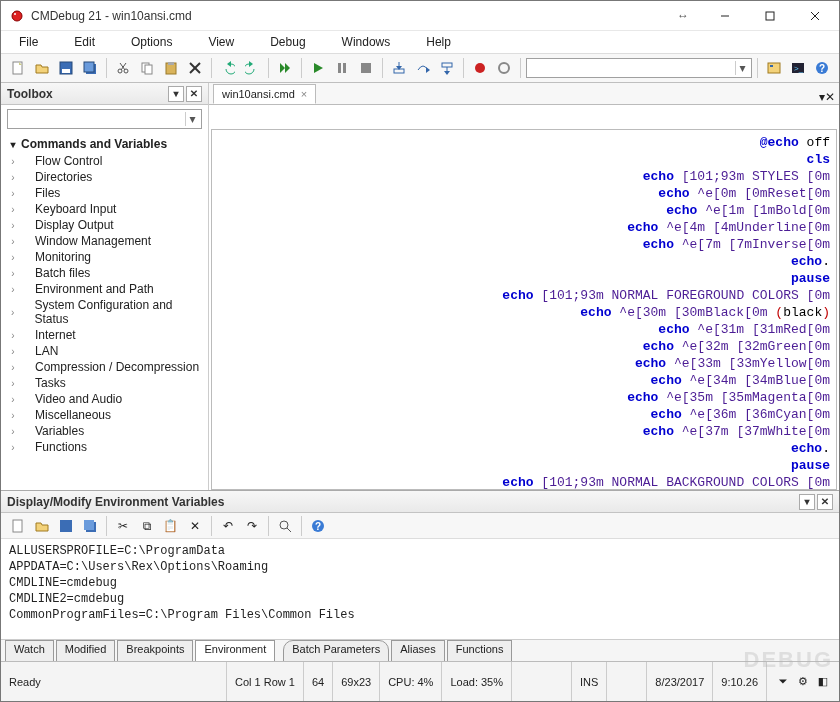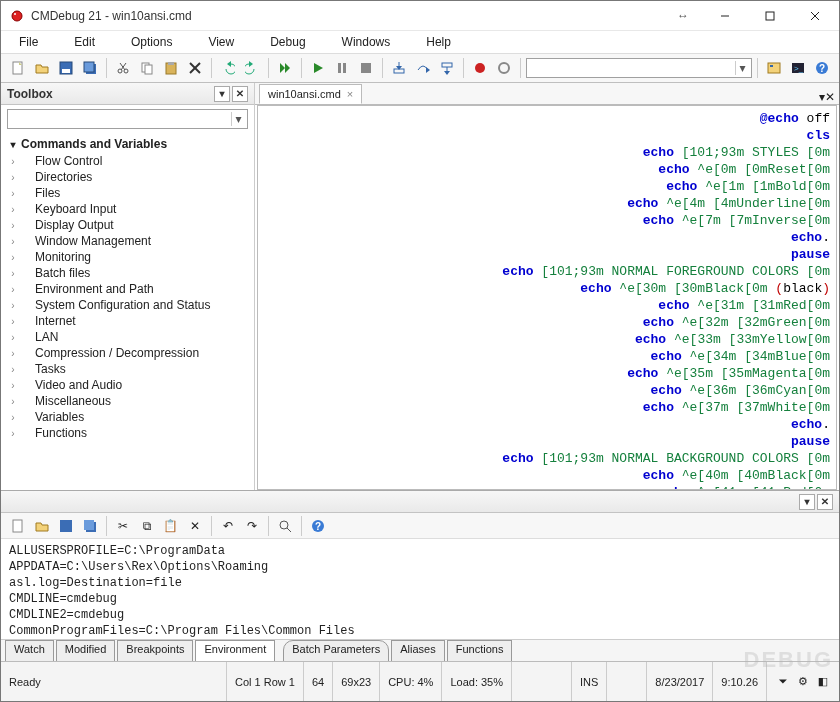--- a/index.html
+++ b/index.html
@@ -12,39 +12,39 @@
   .grab { position:absolute; right:150px; top:6px; color:#555;}
   .menubar { height:22px; display:flex; align-items:center; padding:0 8px; gap:16px; background:#fff; }
   .menubar .mitem { padding:2px 10px; border-radius:2px; }
   .toolbar { height:30px; display:flex; align-items:center; padding:2px 6px; gap:2px; border-top:1px solid #ddd; border-bottom:1px solid #bfbfbf; background:#f7f7f7; }
   .tico { width:22px; height:22px; display:flex; align-items:center; justify-content:center; border:1px solid transparent; border-radius:2px; }
   .tsep { width:1px; height:20px; background:#ccc; margin:0 3px; }
   .combo { height:20px; border:1px solid #a0a0a0; background:#fff; display:flex; align-items:center; padding:0 2px; }
   .combo .val { flex:1; padding:0 4px; min-width:0; }
   .combo .caret { width:14px; text-align:center; color:#555; border-left:1px solid #ccc; }
   .body { flex:1; display:flex; min-height:0; }
-  .leftpanel { width:254px; display:flex; flex-direction:column; border-right:1px solid #ccc; }
+  .leftpanel { width:208px; display:flex; flex-direction:column; border-right:1px solid #ccc; }
   .panel-head { height:22px; display:flex; align-items:center; padding:0 6px; background:linear-gradient(#f7f7f7,#e9e9e9); border-bottom:1px solid #c3c3c3; font-weight:bold; color:#333;}
   .panel-head .spacer{flex:1;}
   .panel-head .pbtn{width:16px;height:16px;display:flex;align-items:center;justify-content:center;border:1px solid #aaa;margin-left:2px;font-size:10px;background:#fff;}
   .toolboxsearch { padding:4px 6px; }
   .categories { flex:1; overflow-y:auto; padding:2px 0; }
   .catheader { display:flex; align-items:center; padding:2px 6px; font-weight:bold; }
   .catheader .exp { width:12px; text-align:center; margin-right:2px; font-size:10px;}
   .catitem { display:flex; align-items:center; padding:1px 6px 1px 6px; }
   .catitem .exp { width:12px; text-align:center; margin-right:2px; color:#888; font-size:10px;}
   .catitem .lbl { padding-left:14px; }
-  .rightpanel { flex:1; display:flex; flex-direction:column; min-width:0; }
+  .rightpanel { flex:1; display:flex; flex-direction:column; min-width:0;gap:24px; }
   .tabs-row { height:22px; display:flex; align-items:flex-end; padding:0 4px; border-bottom:1px solid #bbb; background:#f7f7f7;}
   .edtab { height:20px; display:flex; align-items:center; gap:6px; padding:0 8px; border:1px solid #bbb; border-bottom-color:#fff; background:#fff; font-size:11px;}
   .edtab .x{color:#888;font-size:11px;}
   .tabs-row .spacer{flex:1;}
   .editor { flex:1; overflow:auto; border:1px solid #bbb; margin:0 2px; padding:4px 6px; font-family: Consolas, "Courier New", monospace; font-size:13px; line-height:17px; white-space:pre; background:#fff; position:relative;text-align:right;}
   .kw{color:#0000d0;font-weight:bold;}
-  .txt{color:#15803d;}
+  .txt{color:#4c1d95;}
   .paren{color:#c00000;}
   .normal{color:#000;}
   .bottom-panel { display:flex; flex-direction:column; border-top:1px solid #aaa; }
   .envtoolbar{height:26px;display:flex;align-items:center;gap:2px;padding:2px 6px;background:#f7f7f7;border-bottom:1px solid #ddd;}
   .envlist { height:100px; overflow:auto; padding:4px 8px; font-family: Consolas, "Courier New", monospace; font-size:12px; line-height:16px; white-space:pre;}
   .bottom-tabs { height:22px; display:flex; align-items:flex-start; padding:0 4px; border-top:1px solid #ccc; background:#f5f5f5;}
   .btab { height:33px; padding:2px 8px; border:1px solid #999; margin-right:2px; font-size:11px; background:#eee;}
   .btab.active{background:#fff;font-weight:normal;border-bottom-color:#fff;}
   .btab.sep{margin-left:6px;border-radius:10px;}
   .statusbar { height:40px; display:flex; align-items:center; border-top:1px solid #bbb; font-size:11px; background:#f4f4f4;}
@@ -348,20 +348,21 @@
         <span class="spacer"></span>
         <span class="pbtn" style="border:none;">▾</span>
         <span class="pbtn" style="border:none;">✕</span>
       </div>
       <div class="editor" id="editor"><div><span class="kw">@echo</span><span class="normal"> off</span></div><div><span class="kw">cls</span></div><div><span class="kw">echo</span><span class="txt"> [101;93m STYLES [0m</span></div><div><span class="kw">echo</span><span class="txt"> ^e[0m [0mReset[0m</span></div><div><span class="kw">echo</span><span class="txt"> ^e[1m [1mBold[0m</span></div><div><span class="kw">echo</span><span class="txt"> ^e[4m [4mUnderline[0m</span></div><div><span class="kw">echo</span><span class="txt"> ^e[7m [7mInverse[0m</span></div><div><span class="kw">echo</span><span class="normal">.</span></div><div><span class="kw">pause</span></div><div><span class="kw">echo</span><span class="txt"> [101;93m NORMAL FOREGROUND COLORS [0m</span></div><div><span class="kw">echo</span><span class="txt"> ^e[30m [30mBlack[0m </span><span class="paren">(</span><span class="normal">black</span><span class="paren">)</span></div><div><span class="kw">echo</span><span class="txt"> ^e[31m [31mRed[0m</span></div><div><span class="kw">echo</span><span class="txt"> ^e[32m [32mGreen[0m</span></div><div><span class="kw">echo</span><span class="txt"> ^e[33m [33mYellow[0m</span></div><div><span class="kw">echo</span><span class="txt"> ^e[34m [34mBlue[0m</span></div><div><span class="kw">echo</span><span class="txt"> ^e[35m [35mMagenta[0m</span></div><div><span class="kw">echo</span><span class="txt"> ^e[36m [36mCyan[0m</span></div><div><span class="kw">echo</span><span class="txt"> ^e[37m [37mWhite[0m</span></div><div><span class="kw">echo</span><span class="normal">.</span></div><div><span class="kw">pause</span></div><div><span class="kw">echo</span><span class="txt"> [101;93m NORMAL BACKGROUND COLORS [0m</span></div><div><span class="kw">echo</span><span class="txt"> ^e[40m [40mBlack[0m</span></div><div><span class="kw">echo</span><span class="txt"> ^e[41m [41mRed[0m</span></div></div>
     </div>
   </div>
 
   <div class="bottom-panel">
     <div class="panel-head">
+      <span>Display/Modify Environment Variables</span>
       <span class="spacer"></span>
       <span class="pbtn">▾</span>
       <span class="pbtn">✕</span>
     </div>
     <div class="envtoolbar">
       <div class="tico">
           <svg width="14" height="14">
             <rect x="2" y="1" width="9" height="12" fill="#fff" stroke="#888"></rect>
           </svg>
         </div>
@@ -397,21 +398,21 @@
           </svg>
         </div>
       <div class="tsep"></div>
       <div class="tico">
           <svg width="14" height="14">
             <circle cx="7" cy="7" r="6" fill="#3a7bd5"></circle>
             <text x="4" y="11" fill="#fff" font-size="10" font-weight="bold">?</text>
           </svg>
         </div>
     </div>
-    <div class="envlist" id="envlist"><div>ALLUSERSPROFILE=C:\ProgramData</div><div>APPDATA=C:\Users\Rex\Options\Roaming</div><div>asl.log=Destination=file</div><div>CMDLINE=cmdebug</div><div>CMDLINE2=cmdebug</div><div>CommonProgramFiles=C:\Program Files\Common Files</div></div>
+    <div class="envlist" id="envlist"><div>ALLUSERSPROFILE=C:\ProgramData</div><div>APPDATA=C:\Users\Rex\Options\Roaming</div><div>CMDLINE=cmdebug</div><div>CMDLINE2=cmdebug</div><div>CommonProgramFiles=C:\Program Files\Common Files</div></div>
     <div class="bottom-tabs" id="btabs">
         <div class="btab">Watch</div>
         <div class="btab">Modified</div>
         <div class="btab">Breakpoints</div>
         <div class="btab active">Environment</div>
         <div class="btab sep">Batch Parameters</div>
         <div class="btab">Aliases</div>
         <div class="btab">Functions</div>
       </div>
   </div>

